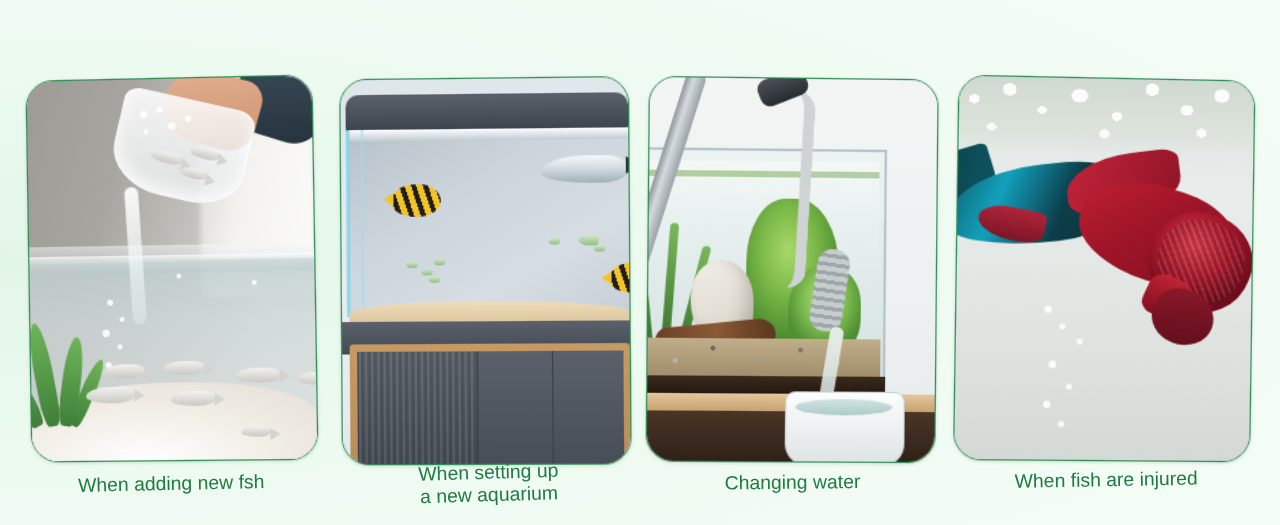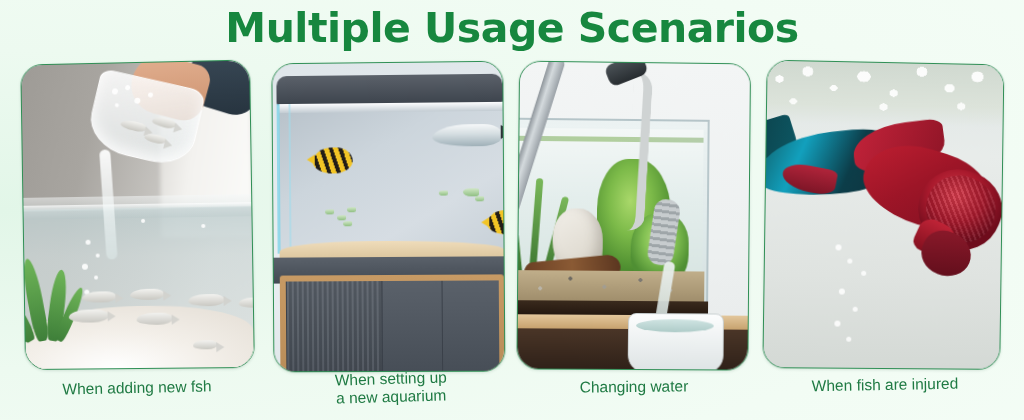--- a/index.html
+++ b/index.html
@@ -405,21 +405,20 @@
     background: repeating-linear-gradient(48deg, rgba(255,255,255,0.10) 0 2px, rgba(0,0,0,0.10) 2px 5px);
     border-radius: 48%;
     transform: rotate(20deg);
   }
 </style>
 </head>
 <body>
 
 <div id="banner">
 
-  <div class="title">Multiple Usage Scenarios</div>
 
   <div class="panel" id="p1">
     <div class="scene">
       <div class="wall"></div>
       <div class="window"></div>
 
       <div class="tank-glass"></div>
       <div class="tank-top-rim"></div>
       <div class="water-line"></div>
 

